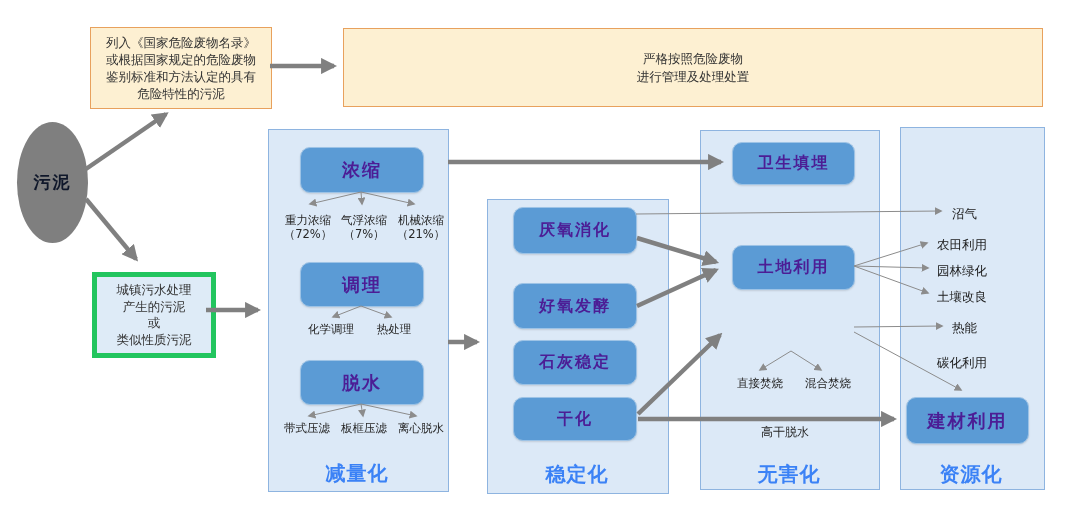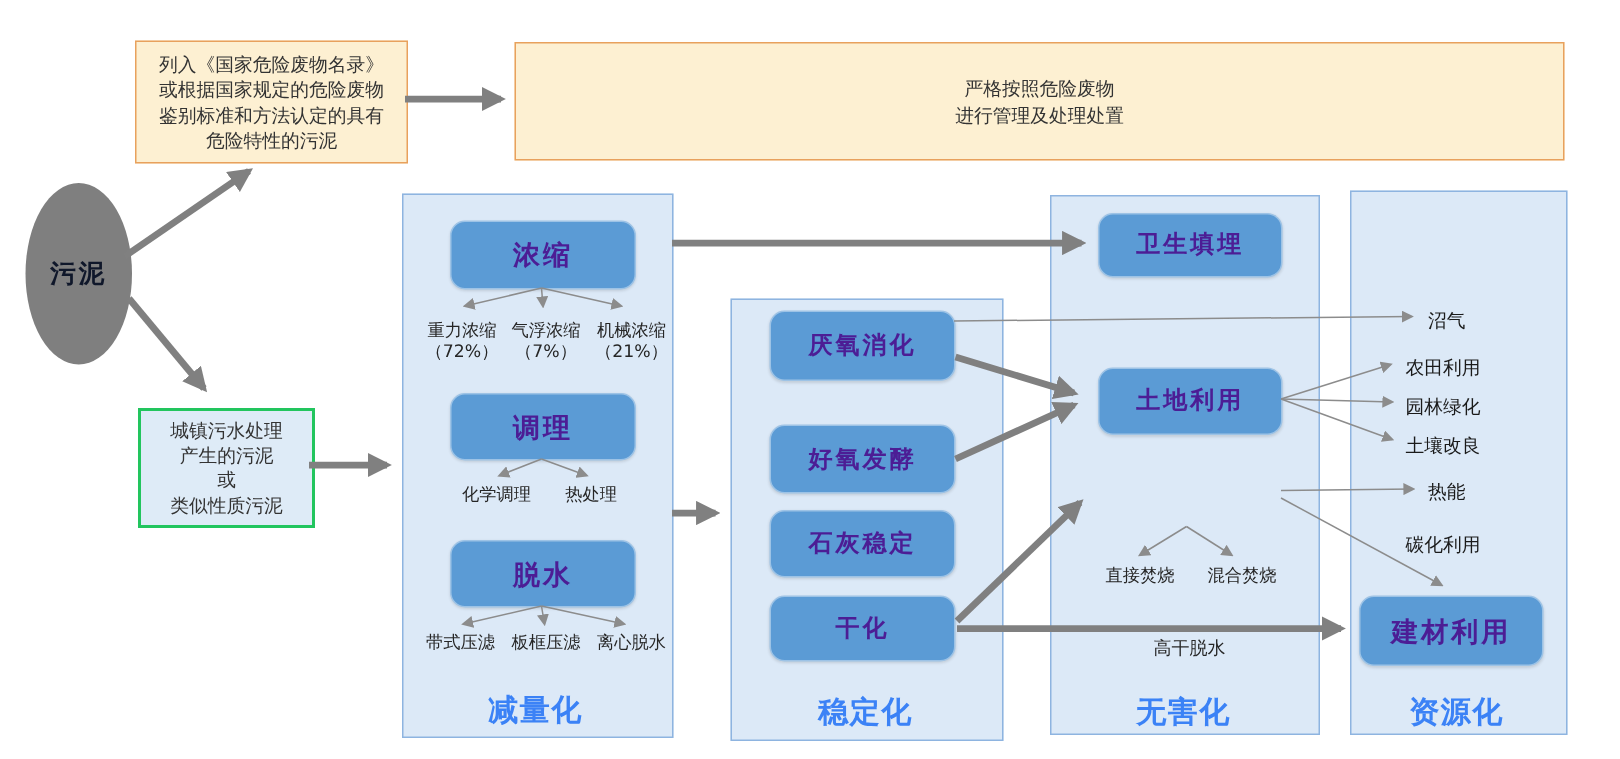--- a/index.html
+++ b/index.html
@@ -10,29 +10,29 @@
   .node{position:absolute;background:#5b9bd5;border:1.5px solid #9dc3e6;border-radius:10px;
         color:#4c1d95;font-weight:bold;display:flex;align-items:center;justify-content:center;
         letter-spacing:2px;z-index:3;box-shadow:0 1px 2px rgba(0,0,0,0.12);}
   .node.big{font-size:18px;}
   .node.mid{font-size:16px;}
   .sub{position:absolute;font-size:11.5px;line-height:14px;color:#262626;text-align:center;
        white-space:pre-line;z-index:3;}
   .col-label{position:absolute;font-size:20px;font-weight:bold;color:#3b82f6;text-align:center;
        width:80px;z-index:3;letter-spacing:1px;}
   .output{position:absolute;font-size:12.5px;color:#1a1a1a;z-index:3;}
-  .edge-label{position:absolute;font-size:12px;color:#262626;text-align:center;z-index:6;}
+  .edge-label{position:absolute;font-size:12px;color:#262626;z-index:6;}
 
   .ellipse{position:absolute;left:17px;top:122px;width:71px;height:121px;border-radius:50%;
        background:#7f7f7f;display:flex;align-items:center;justify-content:center;color:#0f172a;
        font-weight:bold;font-size:17px;letter-spacing:2px;z-index:3;}
   .orange-box{position:absolute;background:#fdf0d2;border:1.5px solid #e8a15d;color:#333;
        display:flex;align-items:center;justify-content:center;text-align:center;
        white-space:pre-line;z-index:2;}
-  .blue-box{position:absolute;background:#deebf7;border:2px solid #22c55e;color:#333;
+  .blue-box{position:absolute;background:#deebf7;border:5px solid #22c55e;color:#333;
        display:flex;align-items:center;justify-content:center;text-align:center;
        white-space:pre-line;z-index:2;}
 
   #hazard-criteria{left:90px;top:27px;width:180px;height:80px;font-size:12.5px;line-height:17px;}
   #hazard-disposal{left:343px;top:28px;width:698px;height:77px;font-size:12.5px;line-height:18px;}
   #municipal{left:92px;top:272px;width:114px;height:76px;font-size:12.5px;line-height:16.5px;}
 
   #panel-reduction{left:268px;top:129px;width:179px;height:361px;}
   #panel-stabilization{left:487px;top:199px;width:180px;height:293px;}
   #panel-harmless{left:700px;top:130px;width:178px;height:358px;}

